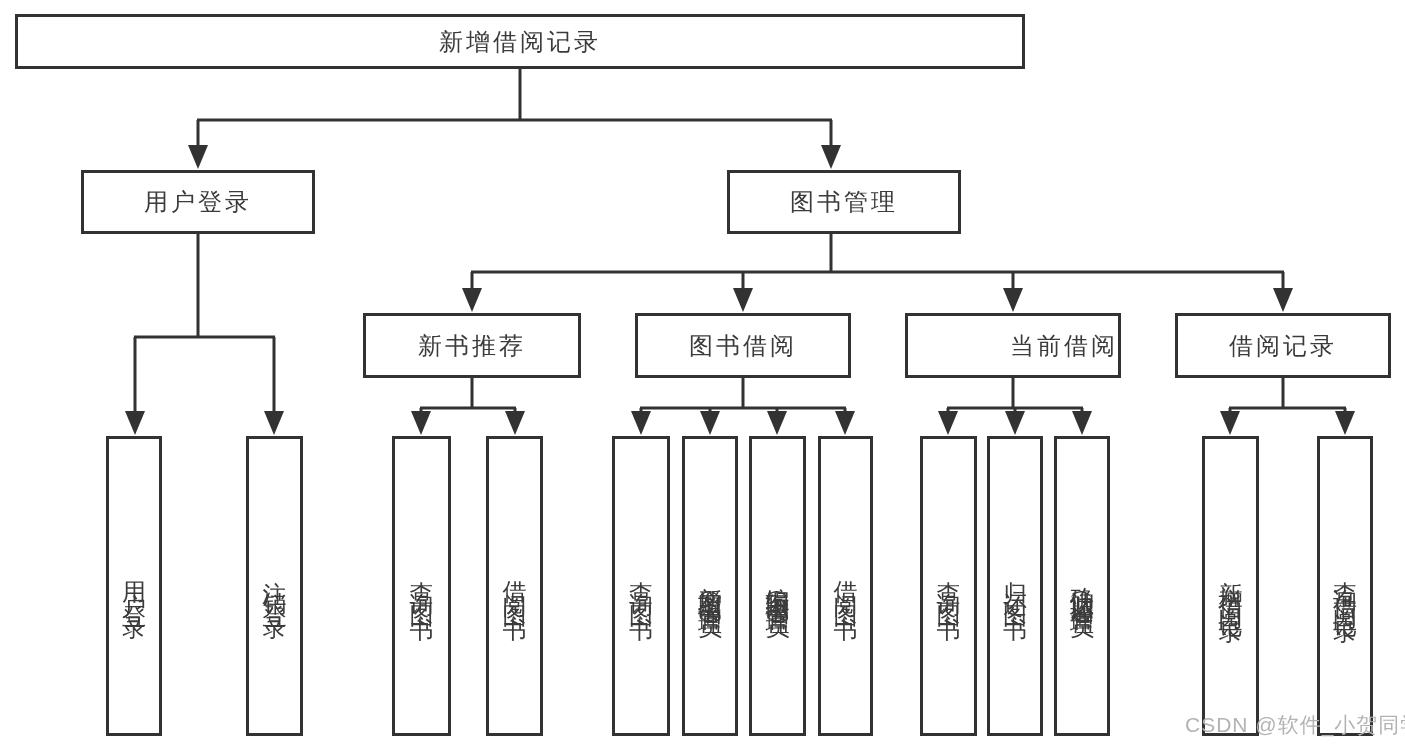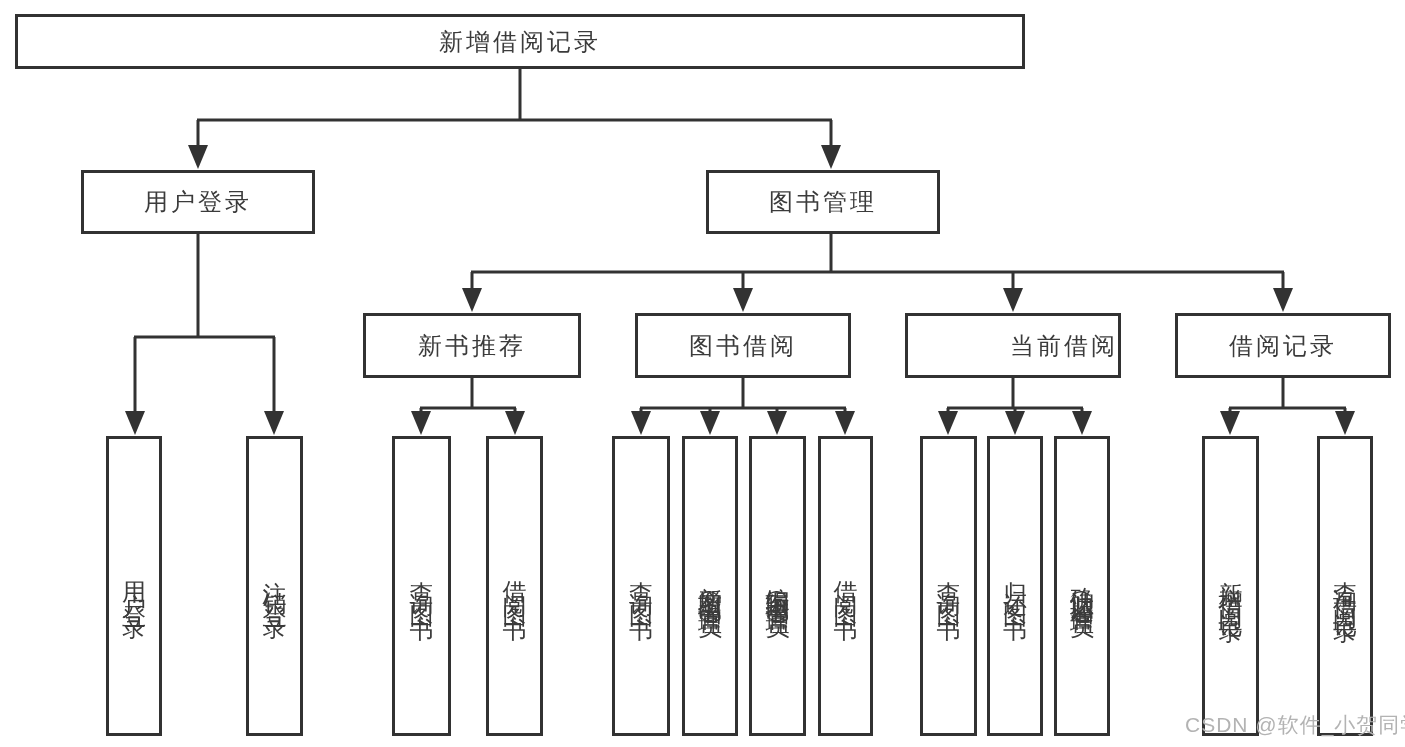--- a/index.html
+++ b/index.html
@@ -105,21 +105,21 @@
     </g>
   </svg>
 
   <div class="node h-label" style="left:15px; top:14px; width:1010px; height:55px;">
     <span>新增借阅记录</span>
   </div>
 
   <div class="node h-label" style="left:81px; top:170px; width:234px; height:64px;">
     <span>用户登录</span>
   </div>
-  <div class="node h-label" style="left:706px; top:170px; width:234px; height:64px;">
+  <div class="node h-label" style="left:727px; top:170px; width:234px; height:64px;">
     <span>图书管理</span>
   </div>
 
   <div class="node h-label" style="left:363px; top:313px; width:218px; height:65px;text-align:right;">
     <span>新书推荐</span>
   </div>
   <div class="node h-label" style="left:635px; top:313px; width:216px; height:65px;">
     <span>图书借阅</span>
   </div>
   <div class="node h-label" style="left:905px; top:313px; width:216px; height:65px;justify-content:flex-end;">

